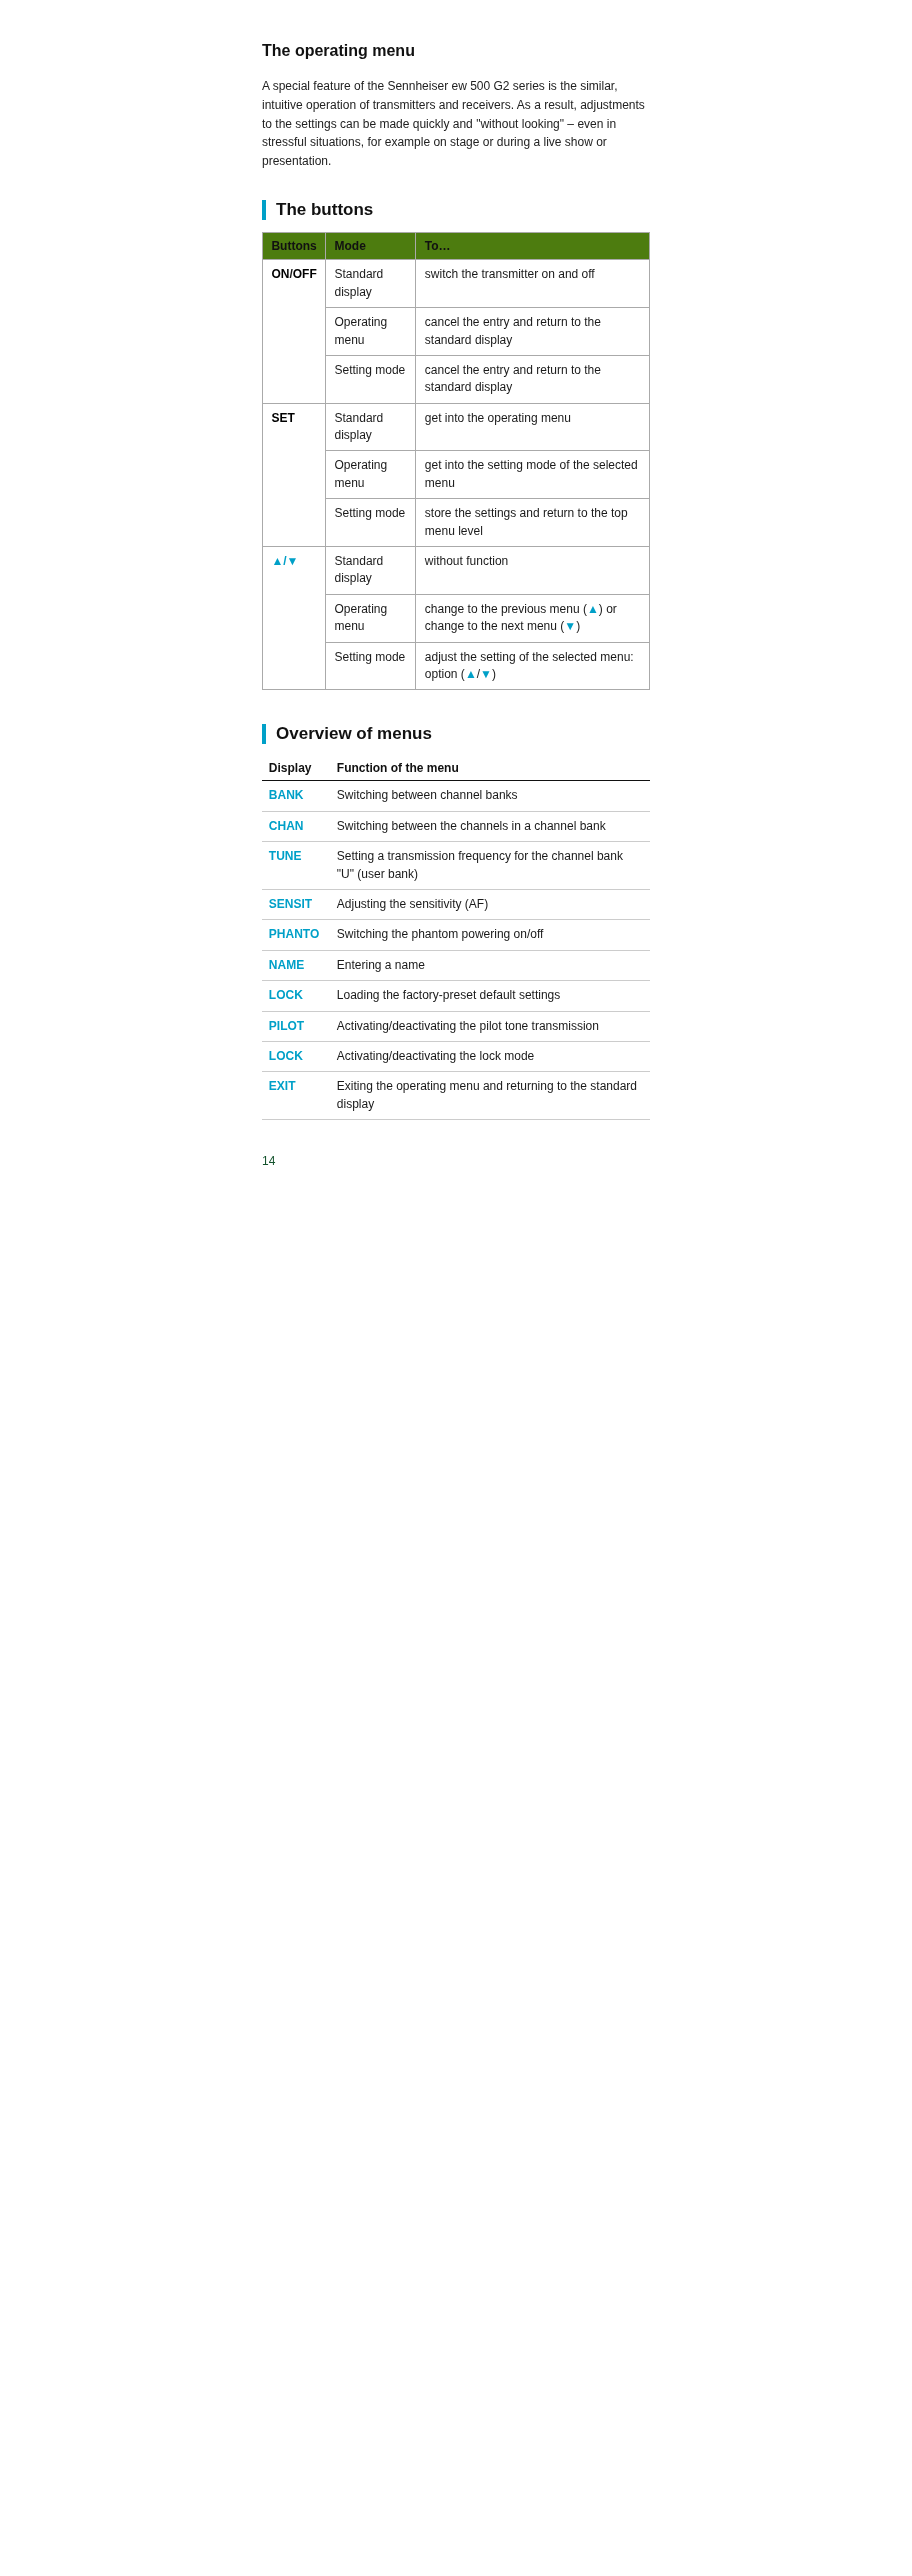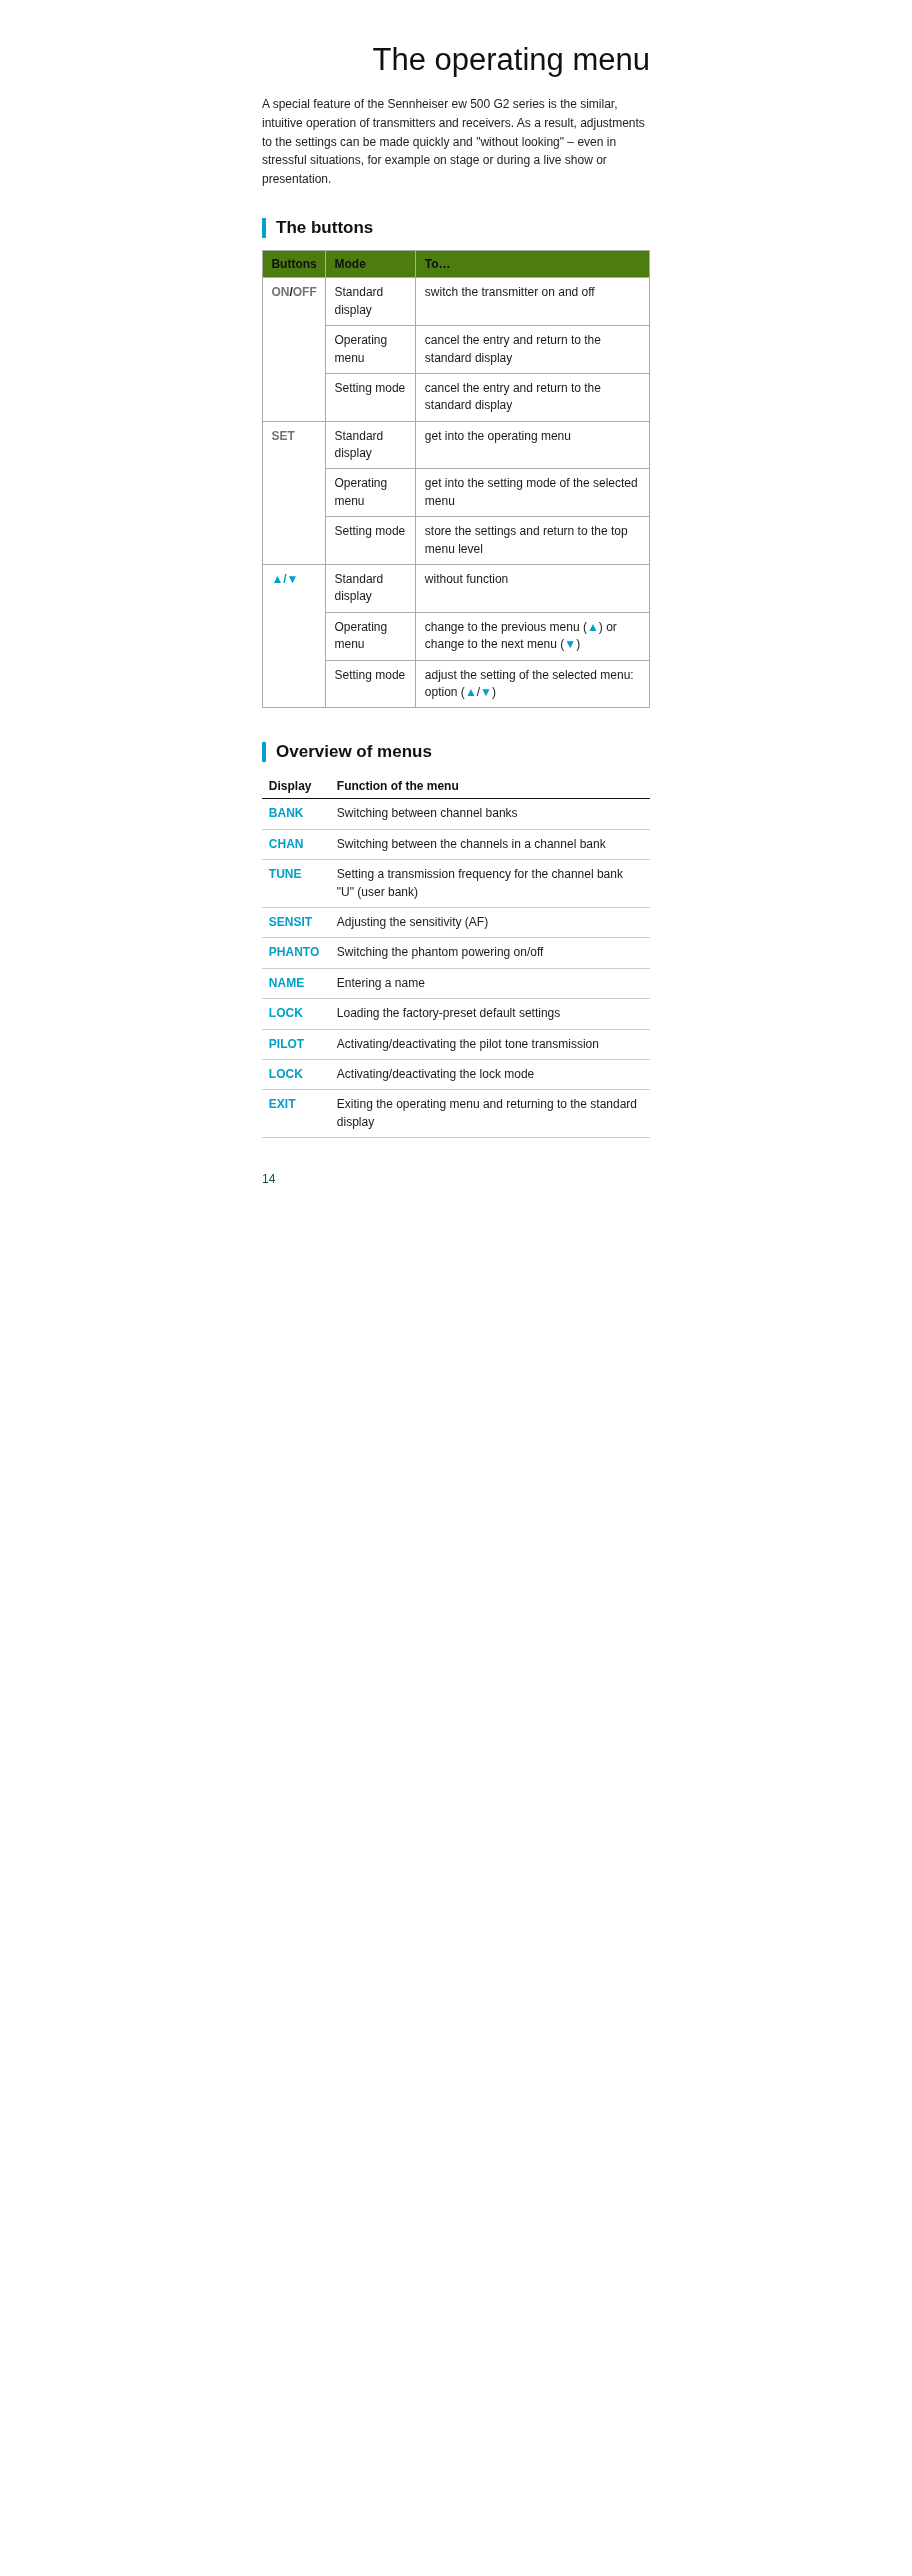--- a/index.html
+++ b/index.html
@@ -6,26 +6,25 @@
     body {
       font-family: 'Arial', sans-serif;
       font-size: 12.7px;
       color: #1a1a1a;
       background: #fff;
       width: 456px;
       margin: 0 auto;
       padding: 34px 34px 51px 34px;
     }
     h1 {
-      font-size: 31px;
-      font-weight: normal;
+      font-size: 16px;
+      font-weight: bold;
       margin-bottom: 17px;
       margin-top: 8.4px;
       color: #111;
-      text-align: right;
     }
     .intro-text {
       font-size: 12px;
       line-height: 1.55;
       margin-bottom: 30px;
       color: #222;
     }
     .section-title {
       font-size: 17px;
       font-weight: bold;
@@ -49,21 +48,21 @@
       font-weight: bold;
       color: #111;
     }
     .buttons-table td {
       border: 1.3px solid #aaa;
       padding: 6px 8.4px;
       vertical-align: top;
       line-height: 1.45;
     }
     .btn-label {
-      color: #737373;
+      color: #000000;
       font-weight: bold;
     }
     .arrow-sym {
       color: #00a0c8;
       font-weight: bold;
     }
     
     .overview-table {
       width: 100%;
       border-collapse: collapse;

